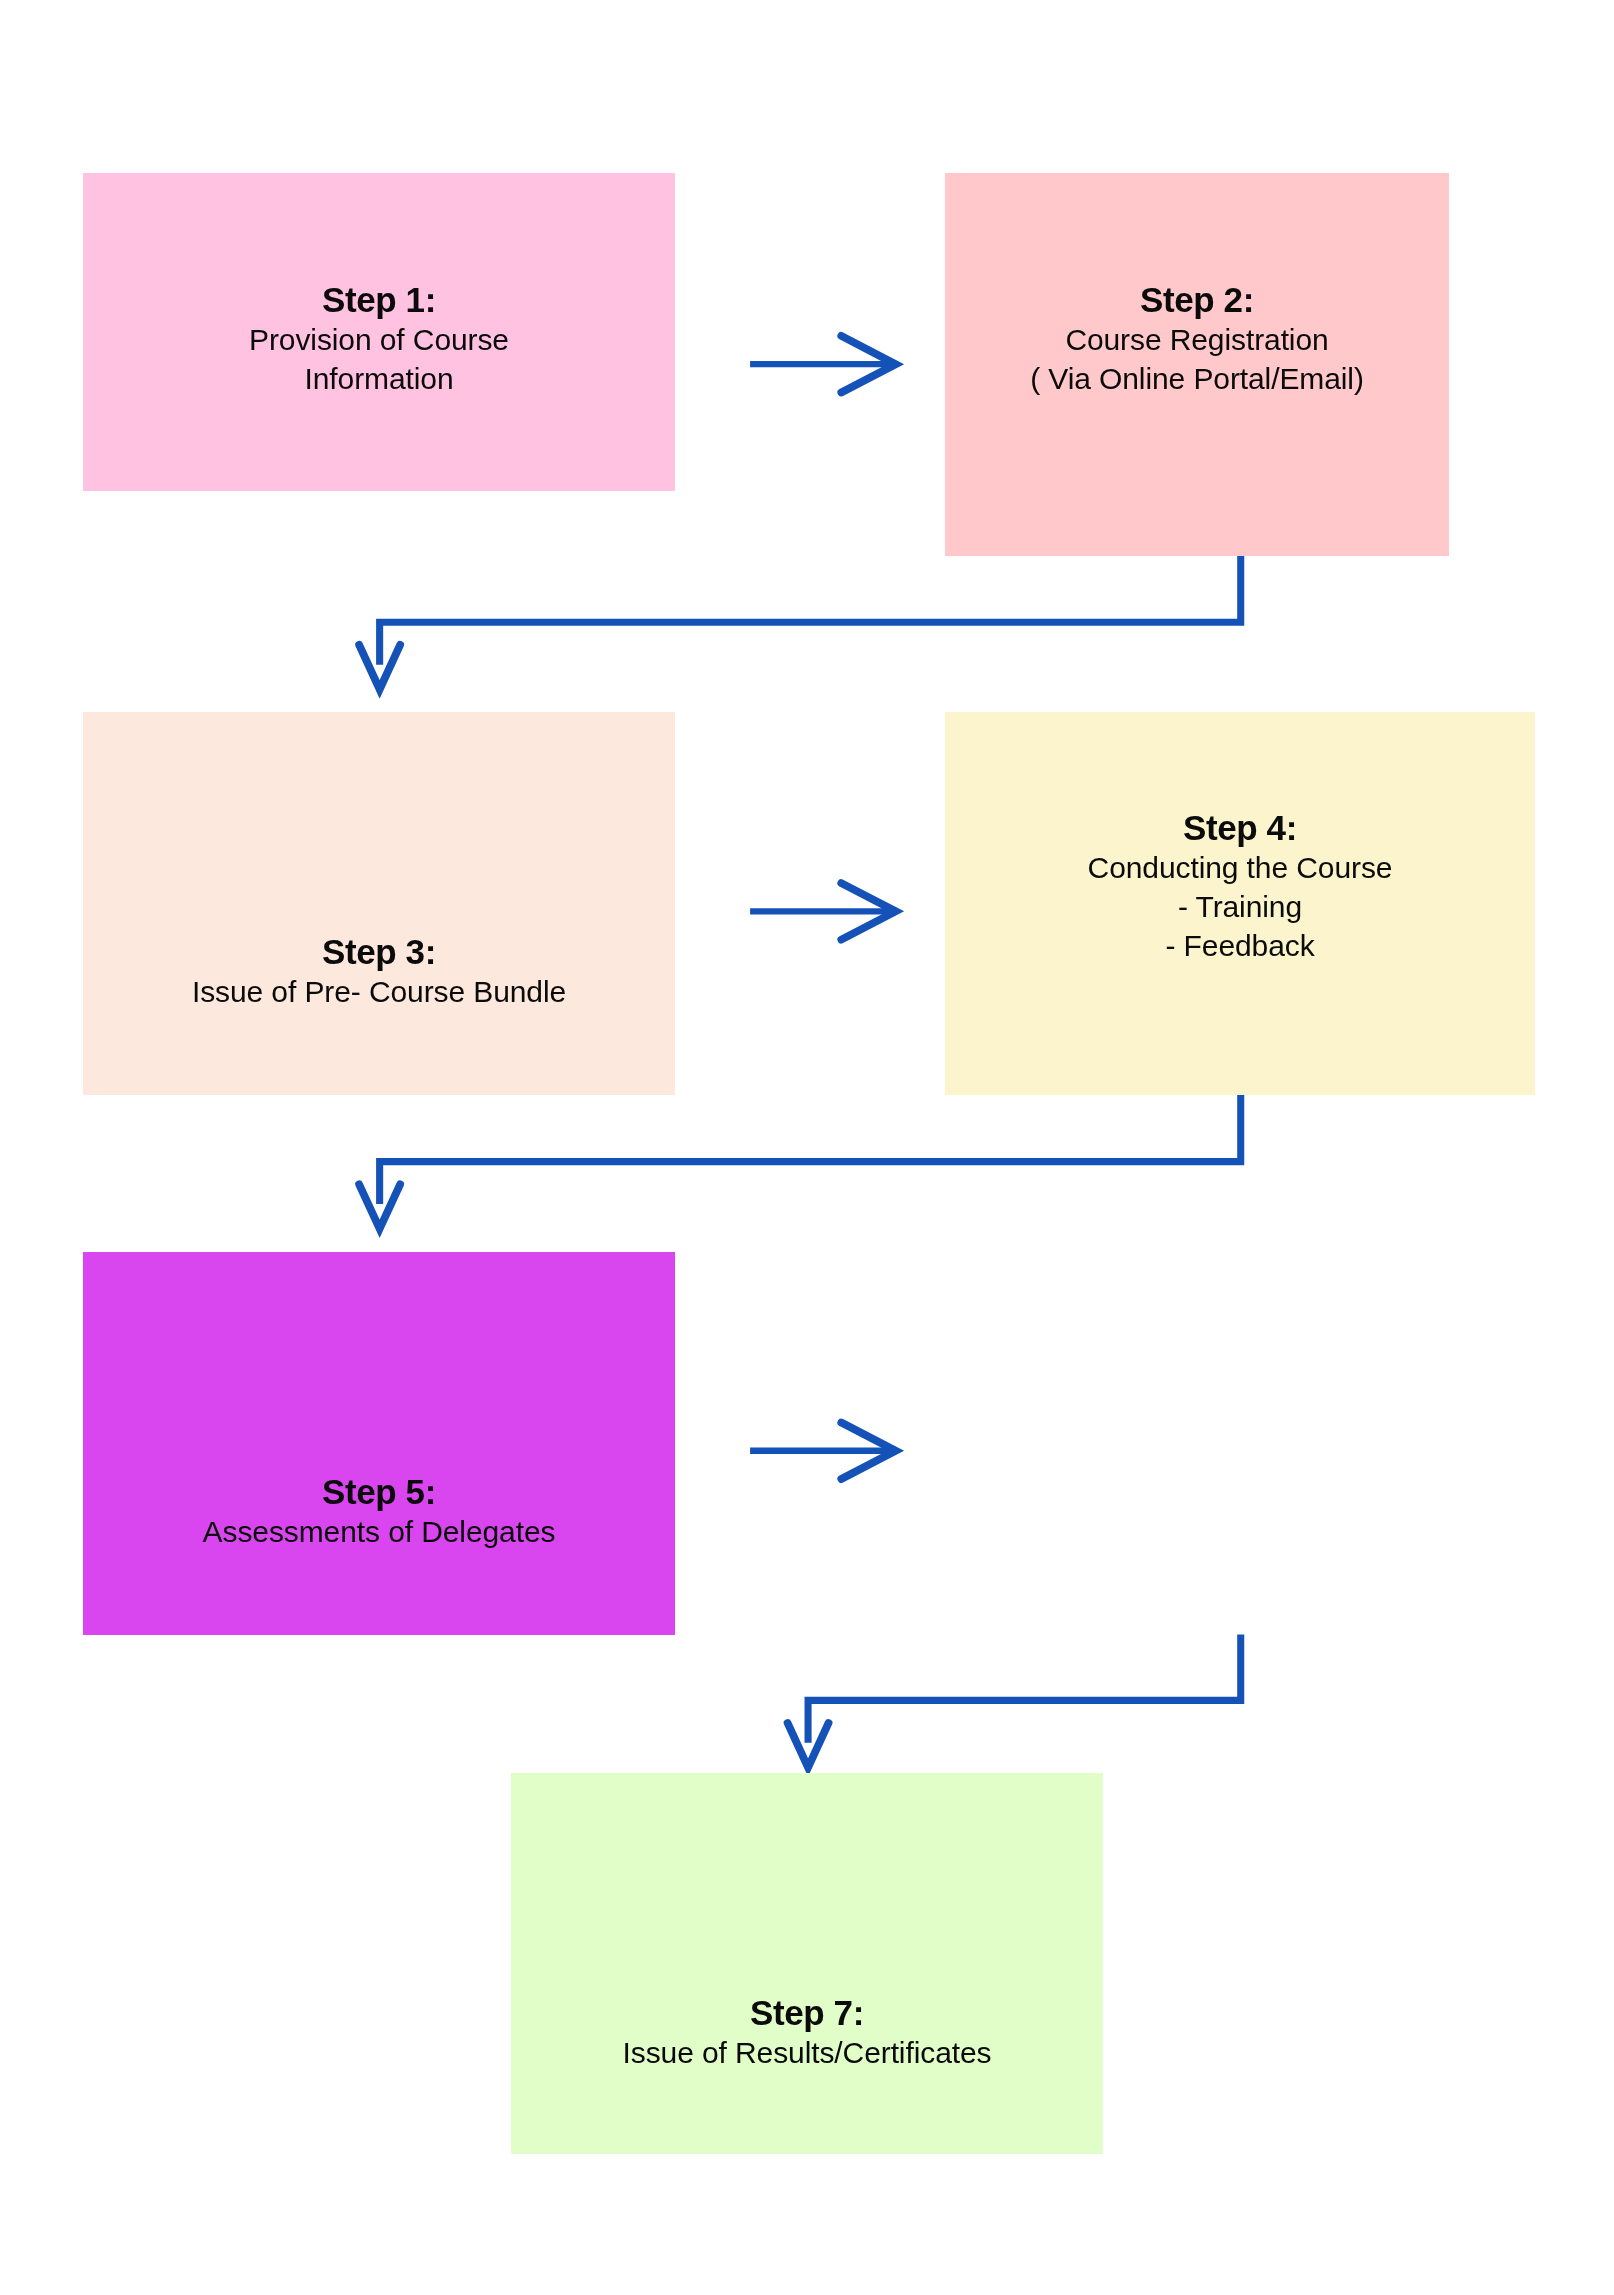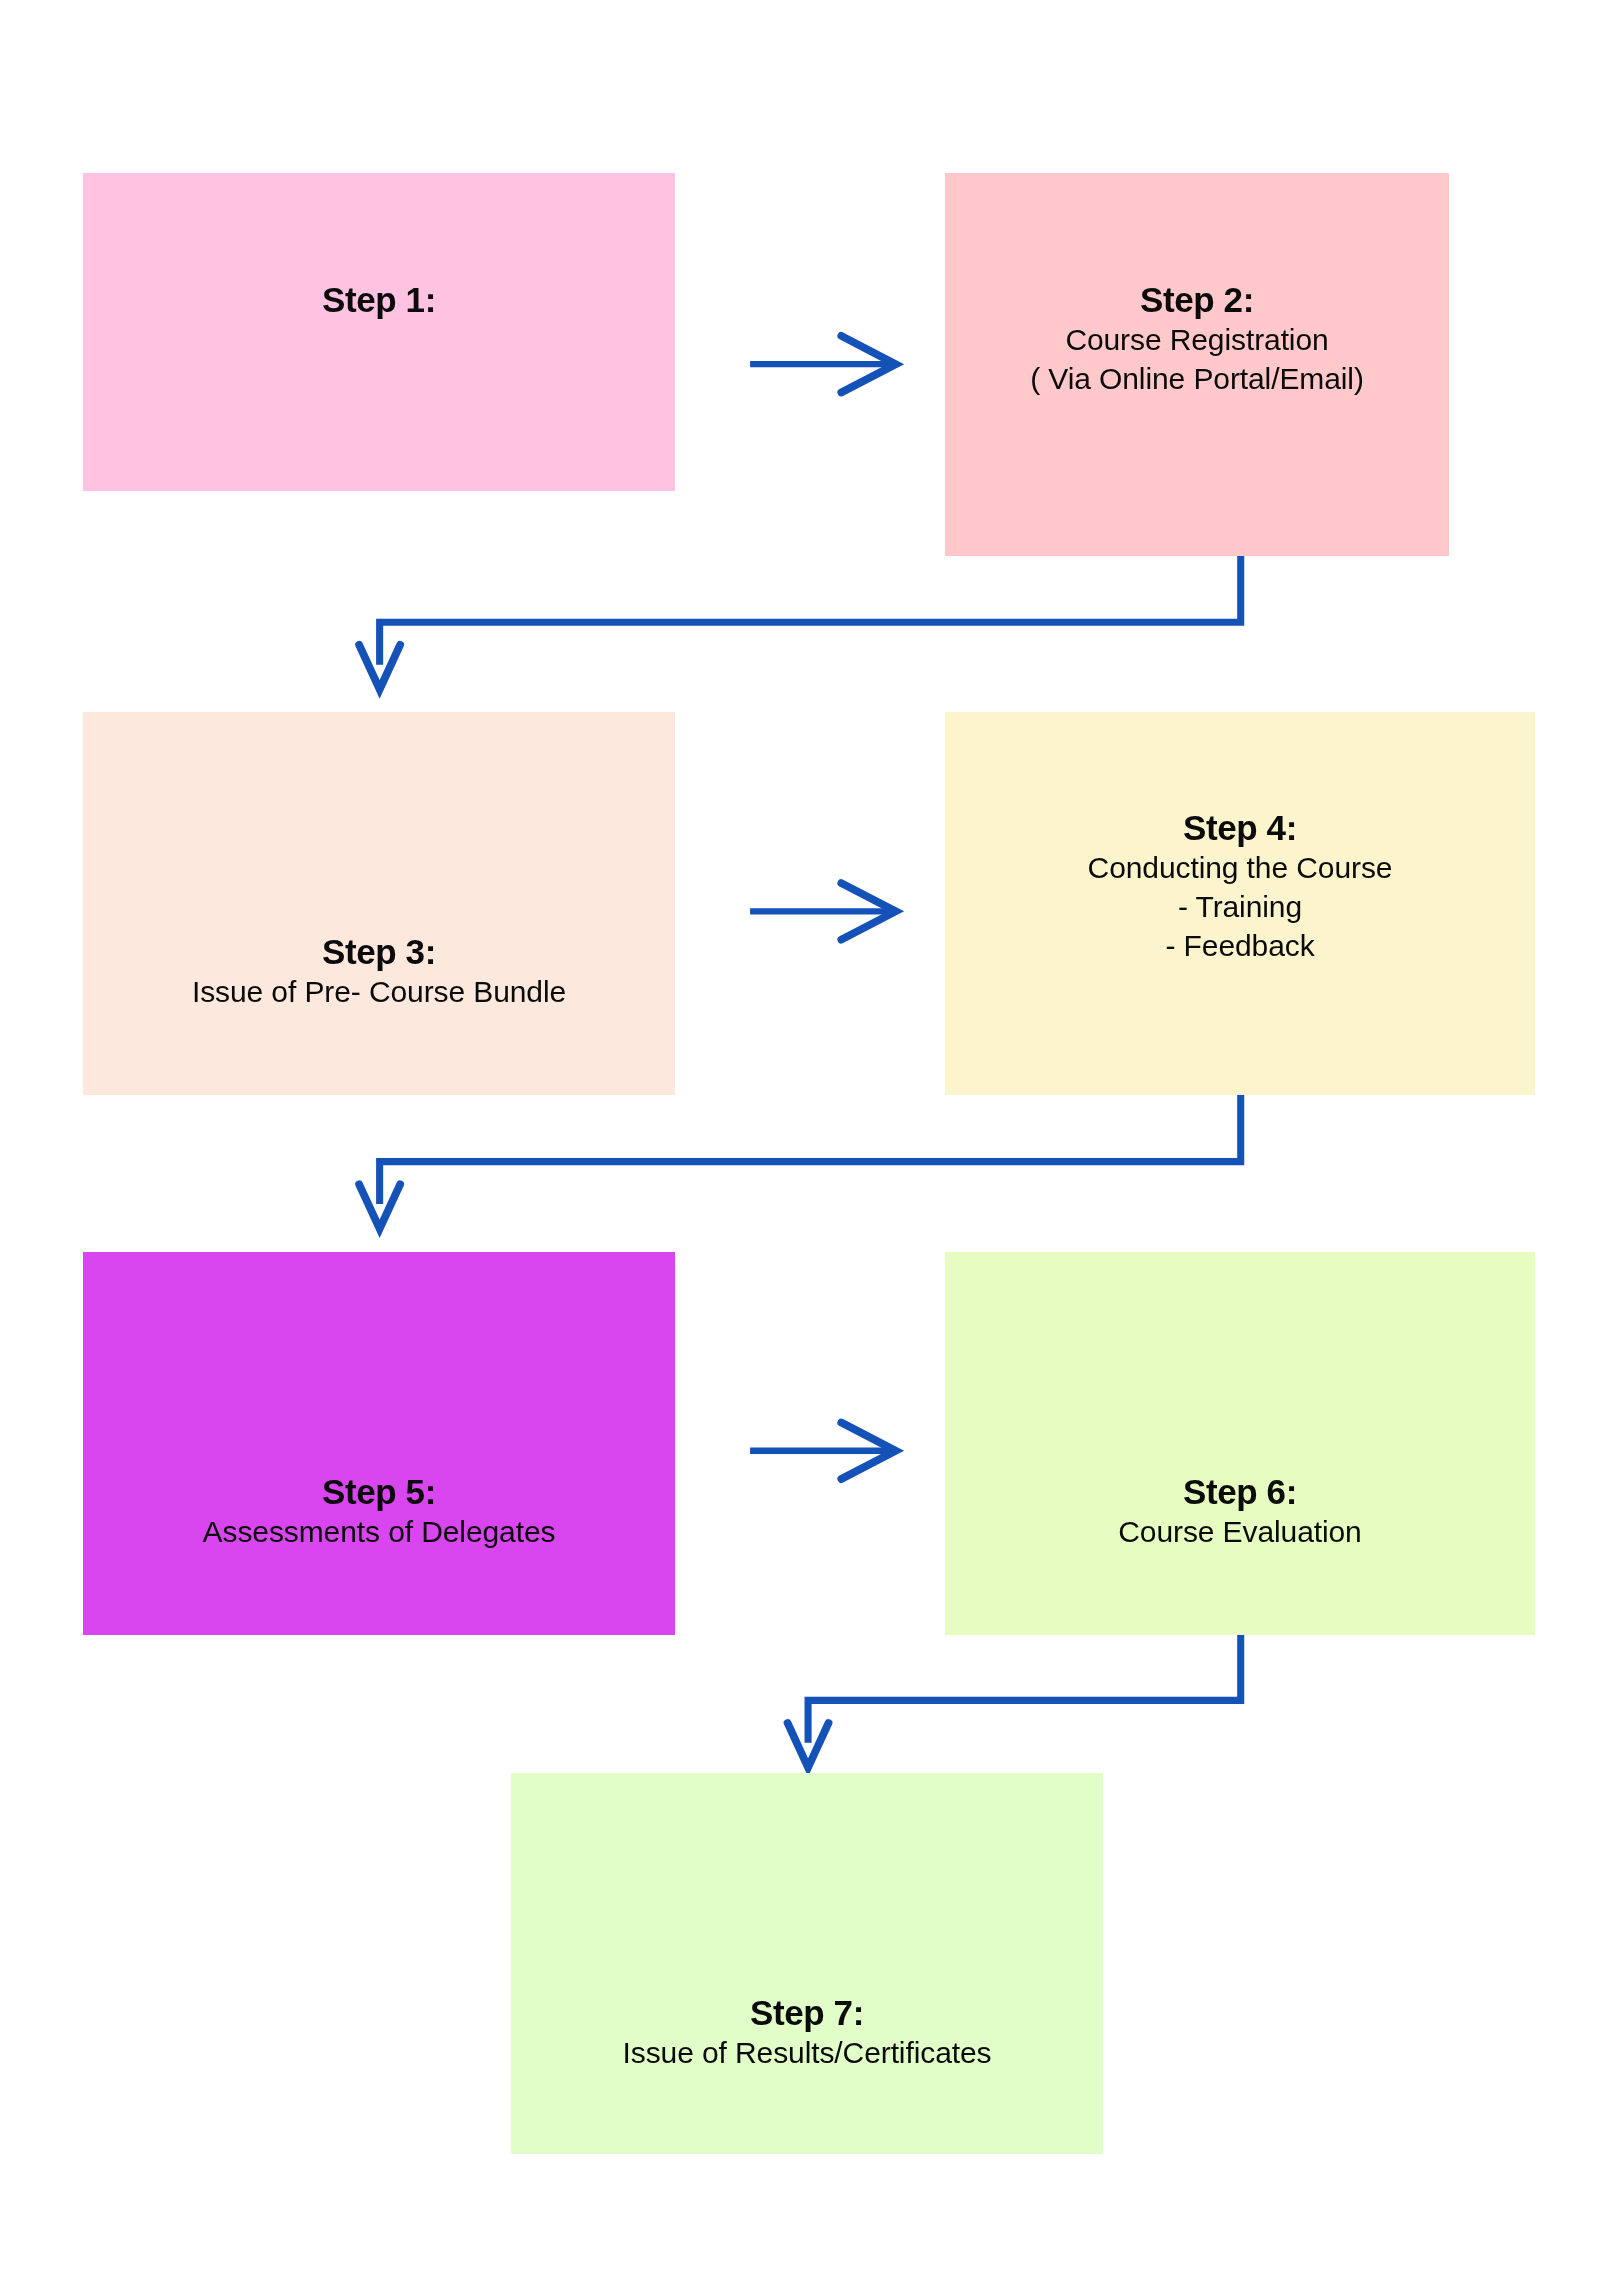--- a/index.html
+++ b/index.html
@@ -103,20 +103,24 @@
     </g>
 
     <g>
       <path d="M 1755 2312 L 1755 2405 L 1143 2405 L 1143 2465" fill="none" stroke="#1552B8" stroke-width="10" stroke-linecap="butt" stroke-linejoin="miter"></path>
       <polyline points="1114,2437 1143,2500 1172,2437" fill="none" stroke="#1552B8" stroke-width="11" stroke-linecap="round" stroke-linejoin="miter"></polyline>
     </g>
   </svg>
 
   <div class="step-box" id="box-step-1" style="background: rgb(255, 194, 225);">
     <div class="step-title">Step 1:</div>
+    <div class="step-lines">
+      <div class="step-line">Provision of Course</div>
+      <div class="step-line">Information</div>
+    </div>
   </div>
 
   <div class="step-box" id="box-step-2" style="background: rgb(255, 200, 203);">
     <div class="step-title">Step 2:</div>
     <div class="step-lines">
       <div class="step-line">Course Registration</div>
       <div class="step-line">( Via Online Portal/Email)</div>
     </div>
   </div>
 
@@ -136,26 +140,20 @@
     </div>
   </div>
 
   <div class="step-box" id="box-step-5" style="background: #d946ef;">
     <div class="step-title">Step 5:</div>
     <div class="step-lines">
       <div class="step-line">Assessments of Delegates</div>
     </div>
   </div>
 
-  <div class="step-box" id="box-step-6" style="background: rgb(231, 252, 192);">
-    <div class="step-title">Step 6:</div>
-    <div class="step-lines">
-      <div class="step-line">Course Evaluation</div>
-    </div>
-  </div>
 
   <div class="step-box" id="box-step-7" style="background: rgb(225, 253, 200);">
     <div class="step-title">Step 7:</div>
     <div class="step-lines">
       <div class="step-line">Issue of Results/Certificates</div>
     </div>
   </div>
 
 </div>
 

